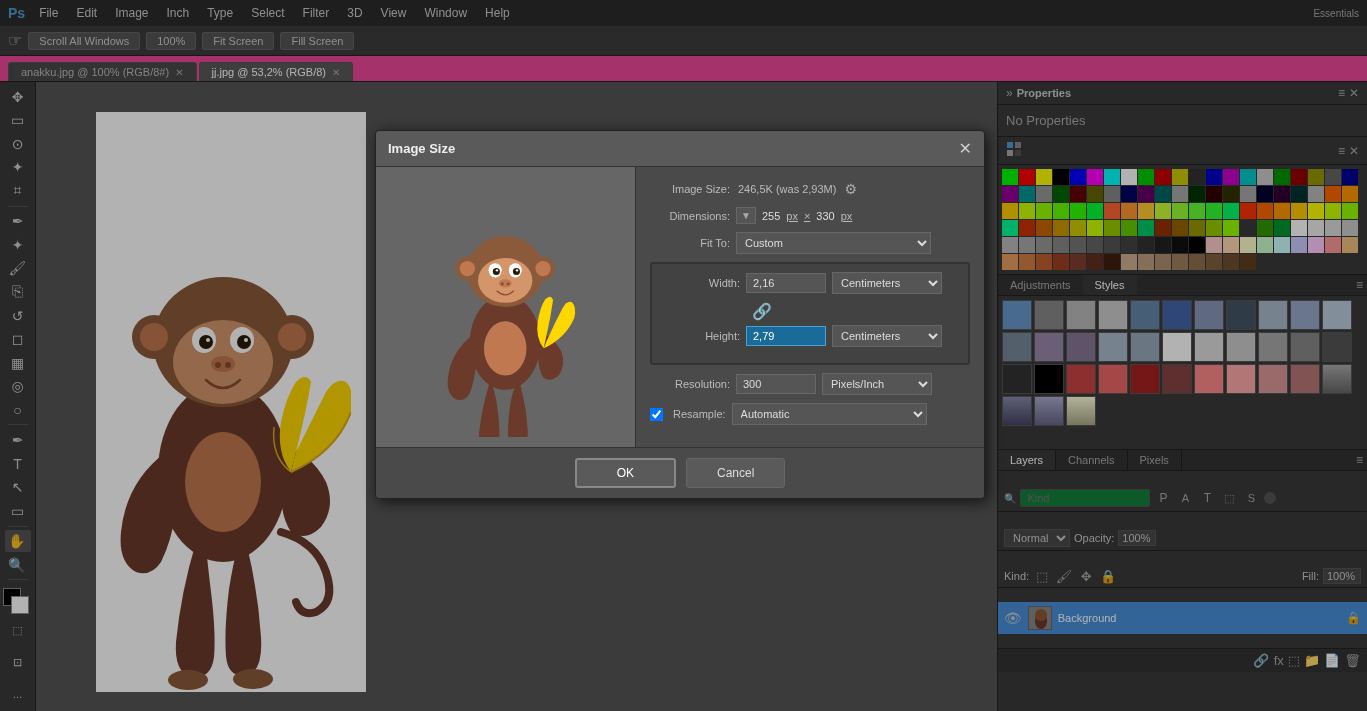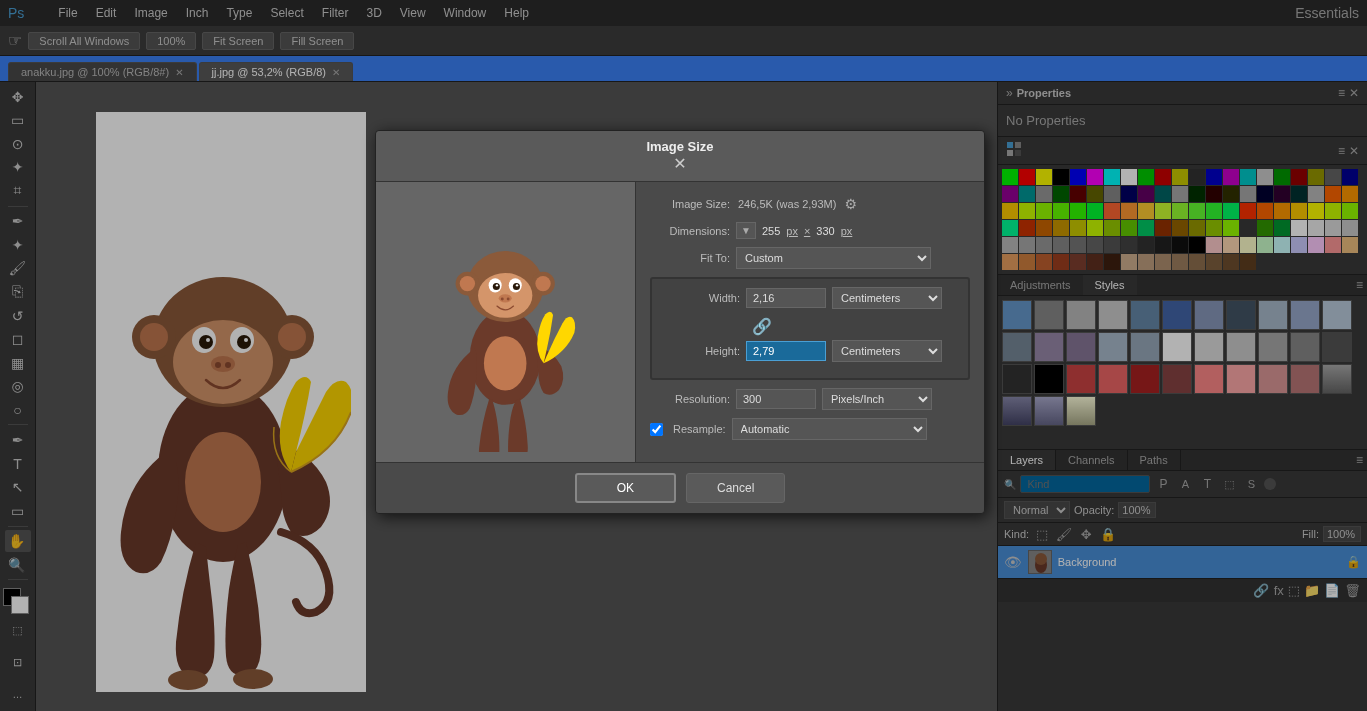--- a/index.html
+++ b/index.html
@@ -1,28 +1,28 @@
 <!DOCTYPE html>
 <html><head>
   <meta charset="utf-8">
   <style>
     * { box-sizing: border-box; margin: 0; padding: 0; }
     body { background: #3c3c3c; font-family: 'Arial', sans-serif; font-size: 12px; color: #ccc; width: 1367px; height: 711px; overflow: hidden; position: relative; }
 
     
     .menu-bar { background: #2b2b2b; height: 26px; display: flex; align-items: center; padding: 0 8px; gap: 2px; }
-    .ps-logo { color: #4a9fd4; font-weight: normal; font-size: 14px; margin-right: 24px; }
+    .ps-logo { color: #4a9fd4; font-weight: bold; font-size: 14px; margin-right: 4px; }
     .menu-item { padding: 2px 8px; color: #ccc; cursor: pointer; font-size: 12px; }
 
     
     .toolbar { background: #3d3d3d; height: 30px; display: flex; align-items: center; padding: 0 8px; gap: 6px; border-bottom: 1px solid #222; }
     .toolbar-btn { background: #555; border: 1px solid #666; color: #ccc; padding: 2px 10px; font-size: 11px; cursor: pointer; border-radius: 2px; }
 
     
-    .tabs-bar { background: #3b82f6; height: 26px; display: flex; align-items: flex-end; padding-left: 8px; border-bottom: 1px solid #222; }
+    .tabs-bar { background: #ec4899; height: 26px; display: flex; align-items: flex-end; padding-left: 8px; border-bottom: 1px solid #222; }
     .tab { background: #4a4a4a; border: 1px solid #555; border-bottom: none; padding: 3px 12px; font-size: 11px; color: #bbb; cursor: pointer; display: flex; align-items: center; gap: 6px; margin-right: 2px; border-radius: 3px 3px 0 0; }
     .tab.active { background: #5a5a5a; color: #fff; }
     .tab-close { font-size: 10px; color: #aaa; cursor: pointer; }
 
     
     .main-area { display: flex; height: calc(711px - 56px - 26px); }
 
     
     .toolbox { background: #3a3a3a; width: 36px; display: flex; flex-direction: column; align-items: center; padding: 4px 2px; gap: 2px; border-right: 1px solid #222; }
     .tool-btn { width: 26px; height: 26px; background: transparent; border: none; color: #ccc; cursor: pointer; display: flex; align-items: center; justify-content: center; font-size: 14px; border-radius: 2px; }
@@ -47,21 +47,21 @@
     .swatches-panel { padding: 4px; }
     .swatches-grid { display: flex; flex-wrap: wrap; gap: 1px; }
     .swatch { width: 16px; height: 16px; cursor: pointer; }
 
     
     .layers-panel { flex: 1; display: flex; flex-direction: column; }
     .layers-tabs { display: flex; background: #333; border-bottom: 1px solid #222; }
     .layers-tab { padding: 4px 12px; font-size: 11px; color: #aaa; cursor: pointer; border-right: 1px solid #222; }
     .layers-tab.active { color: #fff; background: #3a3a3a; }
     .layers-toolbar { display: flex; align-items: center; padding: 4px 6px; gap: 4px; border-bottom: 1px solid #222; background: #3a3a3a; }
-    .layers-search { background: #0369a1; border: 1px solid #555; color: #ccc; padding: 2px 6px; font-size: 11px; width: 130px; border-radius: 2px; }
+    .layers-search { background: #15803d; border: 1px solid #555; color: #ccc; padding: 2px 6px; font-size: 11px; width: 130px; border-radius: 2px; }
     .layers-btn { background: none; border: none; color: #aaa; cursor: pointer; font-size: 12px; width: 18px; height: 18px; display: flex; align-items: center; justify-content: center; }
     .layers-options { display: flex; align-items: center; padding: 3px 6px; gap: 4px; background: #3a3a3a; border-bottom: 1px solid #222; }
     .layers-select { background: #4a4a4a; border: 1px solid #555; color: #ccc; padding: 1px 4px; font-size: 11px; }
     .layers-opacity { display: flex; align-items: center; gap: 4px; font-size: 11px; }
     .layers-lock { display: flex; align-items: center; padding: 2px 6px; gap: 4px; border-bottom: 1px solid #222; background: #3a3a3a; font-size: 11px; }
     .layer-item { display: flex; align-items: center; padding: 4px 6px; gap: 6px; cursor: pointer; background: #4a90d9; }
     .layer-thumb { width: 24px; height: 24px; background: #888; border: 1px solid #666; }
     .layer-name { font-size: 11px; color: #fff; flex: 1; }
     .layer-lock { color: #ccc; font-size: 12px; }
     .layers-footer { display: flex; align-items: center; justify-content: flex-end; padding: 4px 6px; gap: 4px; border-top: 1px solid #222; background: #333; }
@@ -70,21 +70,21 @@
     
     .adj-tabs { display: flex; background: #333; border-bottom: 1px solid #222; }
     .adj-tab { padding: 4px 12px; font-size: 11px; color: #aaa; cursor: pointer; }
     .adj-tab.active { color: #fff; background: #3a3a3a; }
     .styles-grid { display: flex; flex-wrap: wrap; gap: 2px; padding: 4px; }
     .style-swatch { width: 30px; height: 30px; border: 1px solid #555; cursor: pointer; }
 
     
     .overlay { position: fixed; top: 0; left: 0; width: 1367px; height: 711px; background: rgba(0,0,0,0.3); z-index: 100; }
     .dialog { position: fixed; top: 130px; left: 375px; width: 610px; background: #4a4a4a; border: 1px solid #222; box-shadow: 3px 3px 15px rgba(0,0,0,0.7); z-index: 101; border-radius: 4px; }
-    .dialog-header { background: #5a5a5a; padding: 8px 12px; display: flex; align-items: center; justify-content: space-between; border-bottom: 1px solid #333; border-radius: 4px 4px 0 0; flex-direction: column; }
+    .dialog-header { background: #5a5a5a; padding: 8px 12px; display: flex; align-items: center; justify-content: space-between; border-bottom: 1px solid #333; border-radius: 4px 4px 0 0; }
     .dialog-title { font-size: 13px; color: #eee; font-weight: bold; }
     .dialog-close { background: none; border: none; color: #ccc; cursor: pointer; font-size: 16px; }
     .dialog-body { display: flex; padding: 0; }
     .dialog-preview { width: 260px; background: #666; display: flex; align-items: center; justify-content: center; overflow: hidden; border-right: 1px solid #333; }
     .dialog-form { flex: 1; padding: 14px; }
     .form-row { display: flex; align-items: center; margin-bottom: 8px; gap: 6px; }
     .form-label { color: #bbb; font-size: 11px; text-align: right; min-width: 80px; }
     .form-value { color: #ddd; font-size: 11px; }
     .form-input { background: #555; border: 1px solid #666; color: #ddd; padding: 3px 6px; font-size: 11px; width: 80px; }
     .form-input.highlighted { background: #1a6a9a; border: 1px solid #4a9fd4; color: #fff; }
@@ -112,21 +112,21 @@
   <span class="menu-item">Edit</span>
   <span class="menu-item">Image</span>
   <span class="menu-item">Inch</span>
   <span class="menu-item">Type</span>
   <span class="menu-item">Select</span>
   <span class="menu-item">Filter</span>
   <span class="menu-item">3D</span>
   <span class="menu-item">View</span>
   <span class="menu-item">Window</span>
   <span class="menu-item">Help</span>
-  <span style="margin-left:auto; font-size:14px; color:#aaa;">Essentials</span>
+  <span style="margin-left:auto; font-size:10px; color:#aaa;">Essentials</span>
 </div>
 
 <div class="toolbar">
   <span style="font-size:16px; color:#ccc; cursor:pointer;">☞</span>
   <button class="toolbar-btn">Scroll All Windows</button>
   <button class="toolbar-btn">100%</button>
   <button class="toolbar-btn">Fit Screen</button>
   <button class="toolbar-btn">Fill Screen</button>
 </div>
 
@@ -440,25 +440,25 @@
           <div class="style-swatch" style="background: rgb(255, 170, 170);"></div>
           <div class="style-swatch" style="background: rgb(221, 153, 153);"></div>
           <div class="style-swatch" style="background: rgb(187, 119, 119);"></div>
           <div class="style-swatch" style="background: linear-gradient(rgb(170, 170, 170), rgb(102, 102, 102));"></div>
           <div class="style-swatch" style="background: linear-gradient(rgb(136, 136, 170), rgb(68, 68, 102));"></div>
           <div class="style-swatch" style="background: linear-gradient(rgb(170, 170, 204), rgb(102, 102, 136));"></div>
           <div class="style-swatch" style="background: linear-gradient(rgb(255, 255, 221), rgb(170, 170, 136));"></div>
         </div>
     </div>
 
-    <div class="layers-panel" style="flex:1.5;">
+    <div class="layers-panel" style="flex:1.5;gap:14px;">
       <div class="layers-tabs">
         <div class="layers-tab active">Layers</div>
         <div class="layers-tab">Channels</div>
-        <div class="layers-tab">Paths</div>
+        <div class="layers-tab">Pixels</div>
         <div style="margin-left:auto;display:flex;align-items:center;padding:0 4px;">
           <button class="panel-btn">≡</button>
         </div>
       </div>
       <div class="layers-toolbar">
         <span style="font-size:10px;color:#aaa;">🔍</span>
         <input class="layers-search" type="text" placeholder="Kind" style="">
         <button class="layers-btn">P</button>
         <button class="layers-btn" style="font-size:11px;">A</button>
         <button class="layers-btn">T</button>

